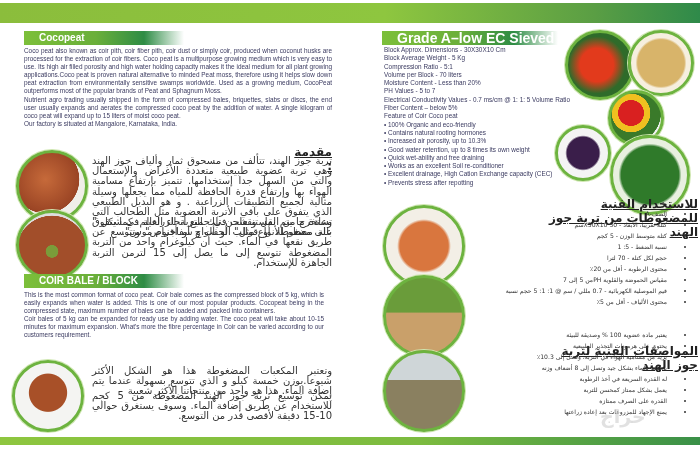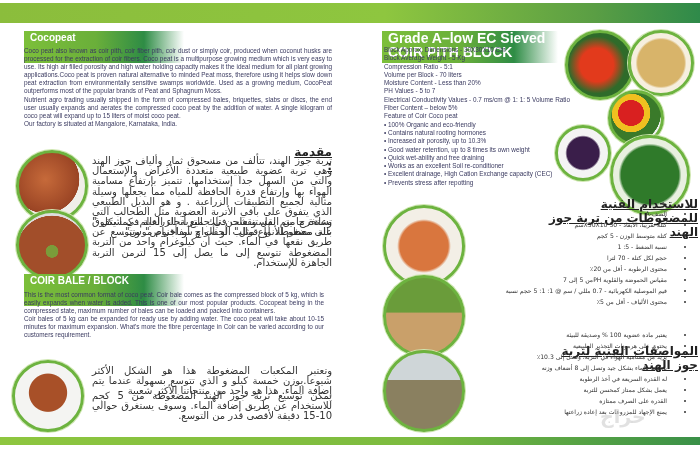--- a/index.html
+++ b/index.html
@@ -4,22 +4,22 @@
 <style>
   * { box-sizing: border-box; margin: 0; padding: 0; }
   html, body { width: 700px; height: 449px; overflow: hidden; background: #ffffff; }
   body { font-family: "Liberation Sans", sans-serif; color: #3a3a5a; position: relative; }
 
   .top-bar { position: absolute; left: 0; top: 3px; width: 700px; height: 20px;
     background: linear-gradient(90deg, #8bbd3c 0%, #8ec63f 55%, #5a9e44 85%, #2f8a4a 100%); }
   .bottom-bar { position: absolute; left: 0; top: 437px; width: 700px; height: 8px;
     background: linear-gradient(90deg, #8ec63f 0%, #7cbb3f 60%, #3a9048 100%); }
 
-  .section-head { position: absolute; height: 32px; color: #fff; font-weight: bold;
-    font-size: 10px; line-height: 14px; padding-left: 6px;
+  .section-head { position: absolute; height: 14px; color: #fff; font-weight: bold;
+    font-size: 10px; line-height: 14px; padding-left: 15px;
     background: linear-gradient(90deg, #7cbf3a 0%, #6aaf3a 45%, #2e8c45 75%, rgba(46,140,69,0) 100%); }
 
   .en-para { position: absolute; font-size: 6.4px; line-height: 8.1px; color: #3a3a60; text-align: justify; }
   .ar-para { position: absolute; font-size: 10px; line-height: 10.2px; color: #333; direction: rtl; text-align: justify; font-family: "DejaVu Sans", sans-serif; }
   .ar-title { position: absolute; font-size: 12px; color: #222; direction: rtl; text-decoration: underline; font-weight: bold; font-family: "DejaVu Sans", sans-serif; }
 
   .spec-list { position: absolute; font-size: 6.4px; line-height: 8.3px; color: #3a3a60; list-style: none; }
   .ar-list { position: absolute; font-size: 6.1px; line-height: 11px; color: #333; direction: rtl; list-style: disc; padding-right: 10px; font-family: "DejaVu Sans", sans-serif; }
   .ar-list li { padding-right: 8px; }
 

